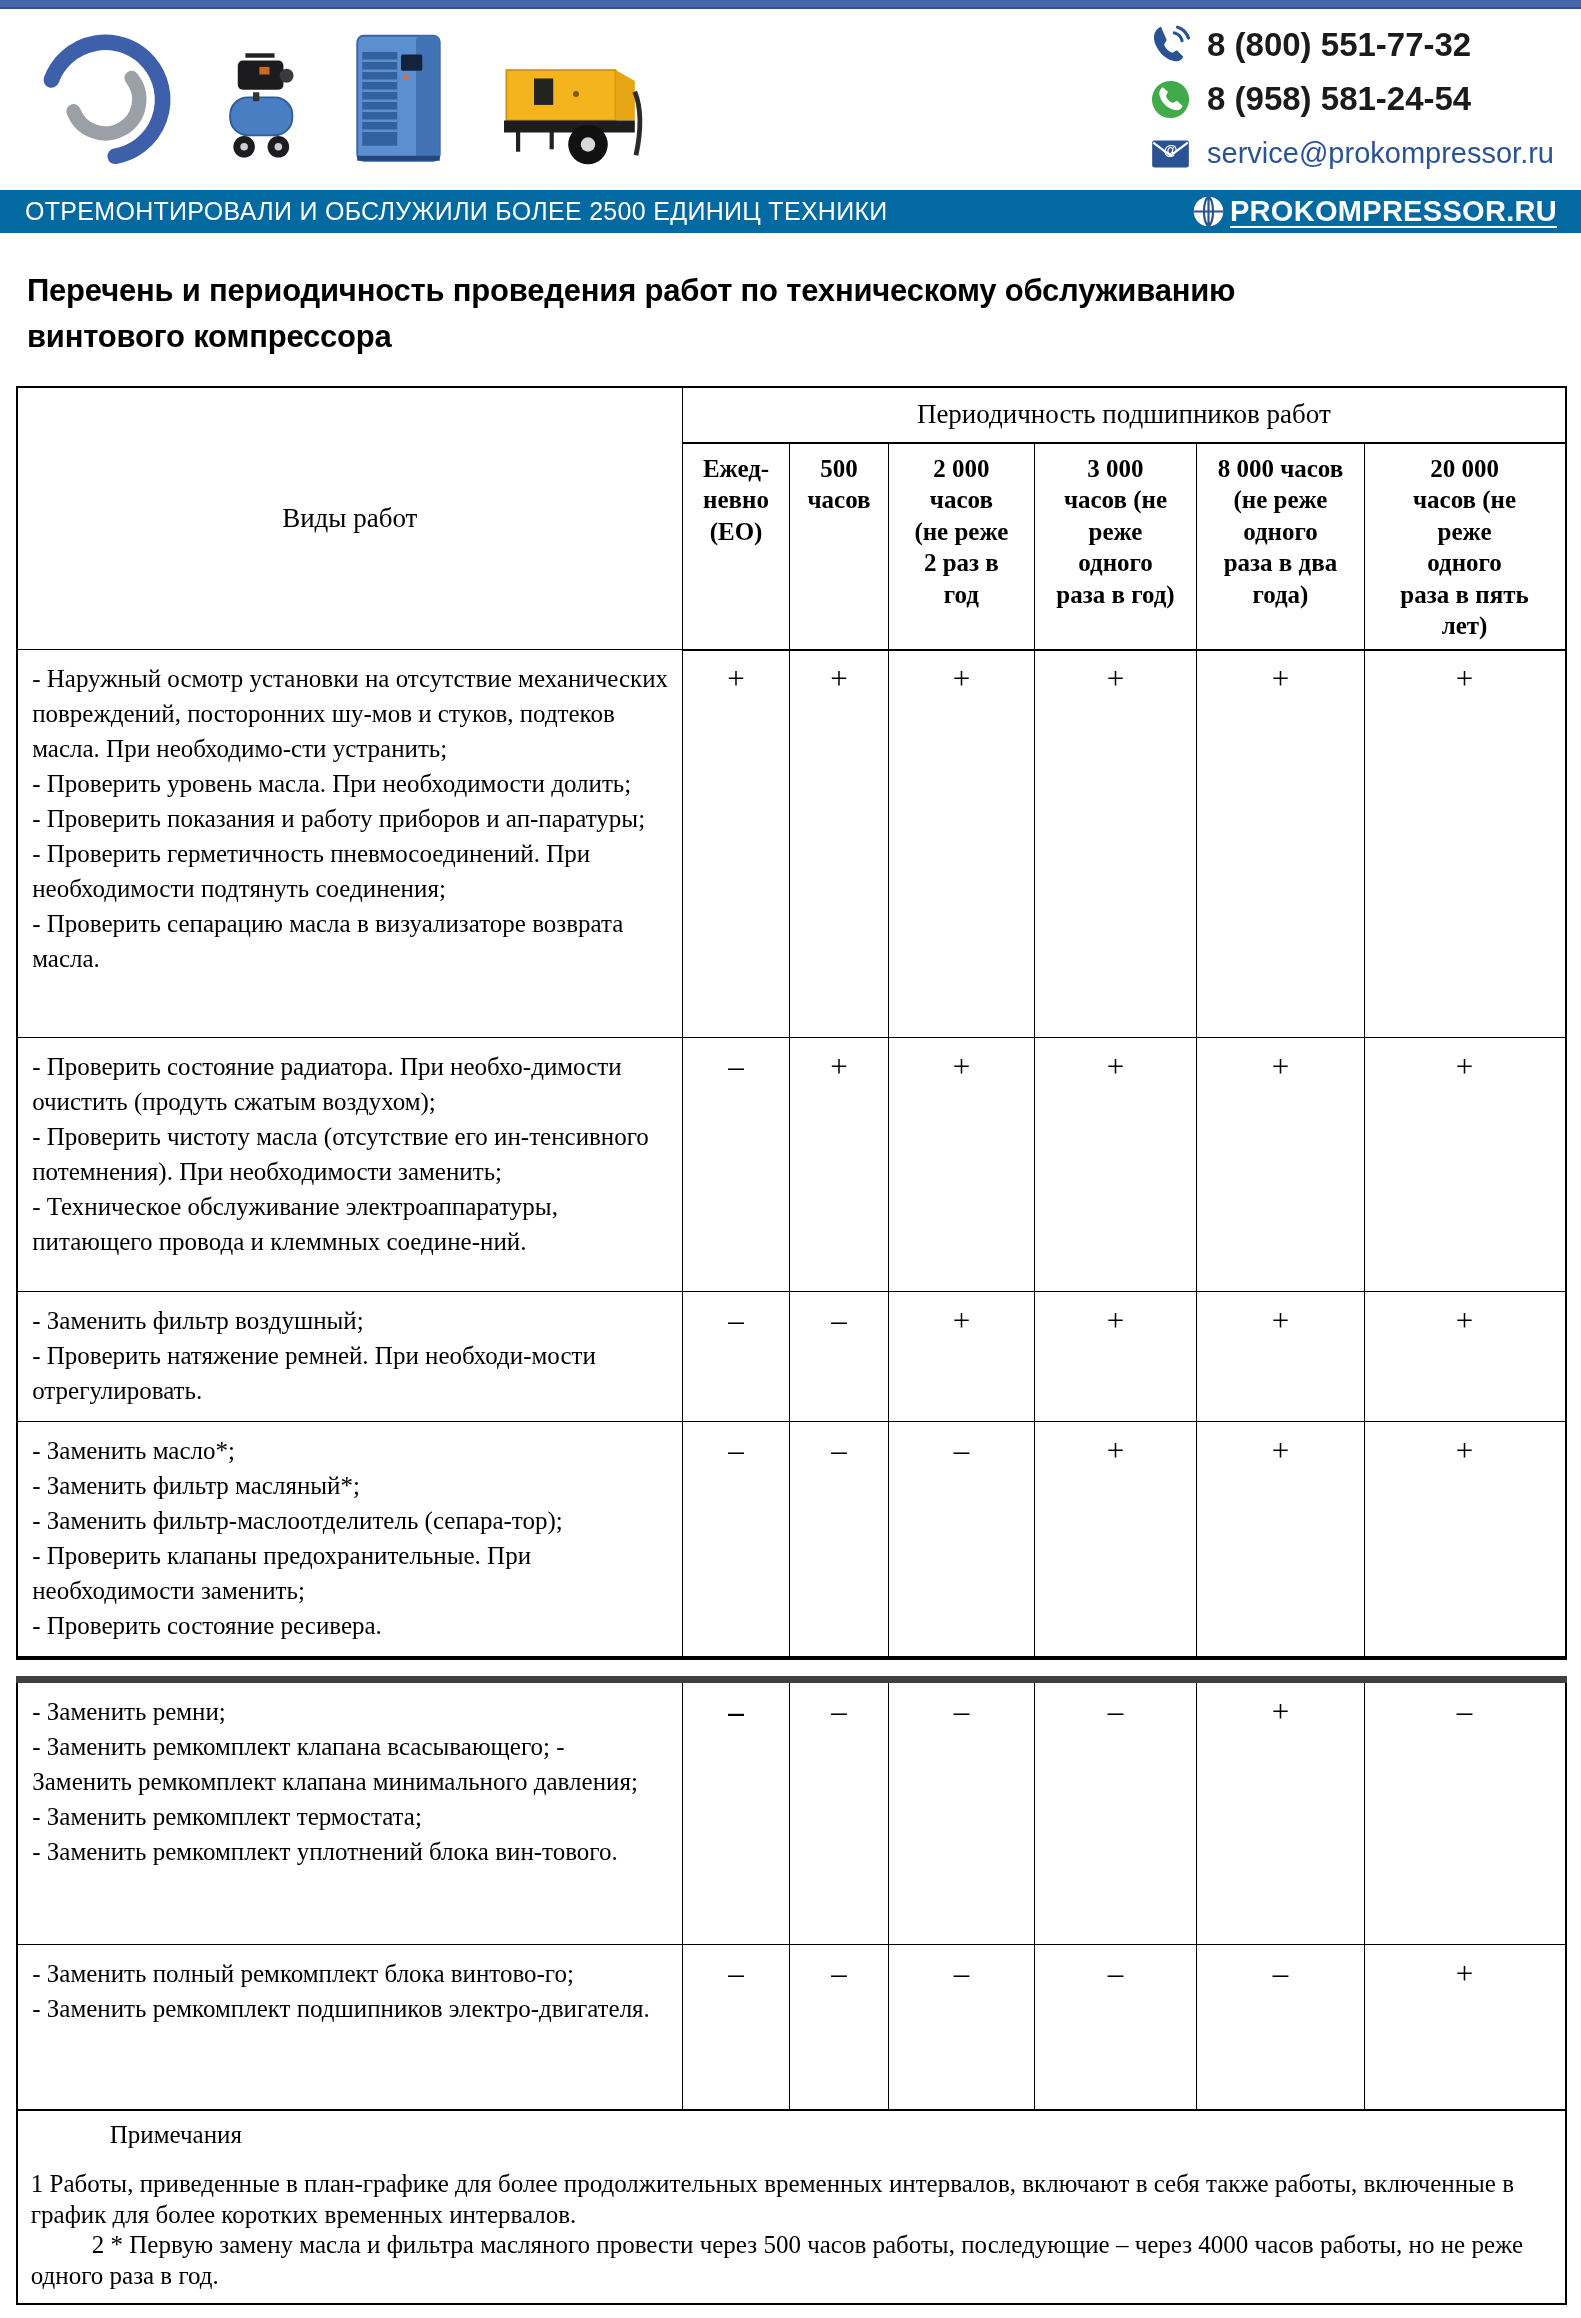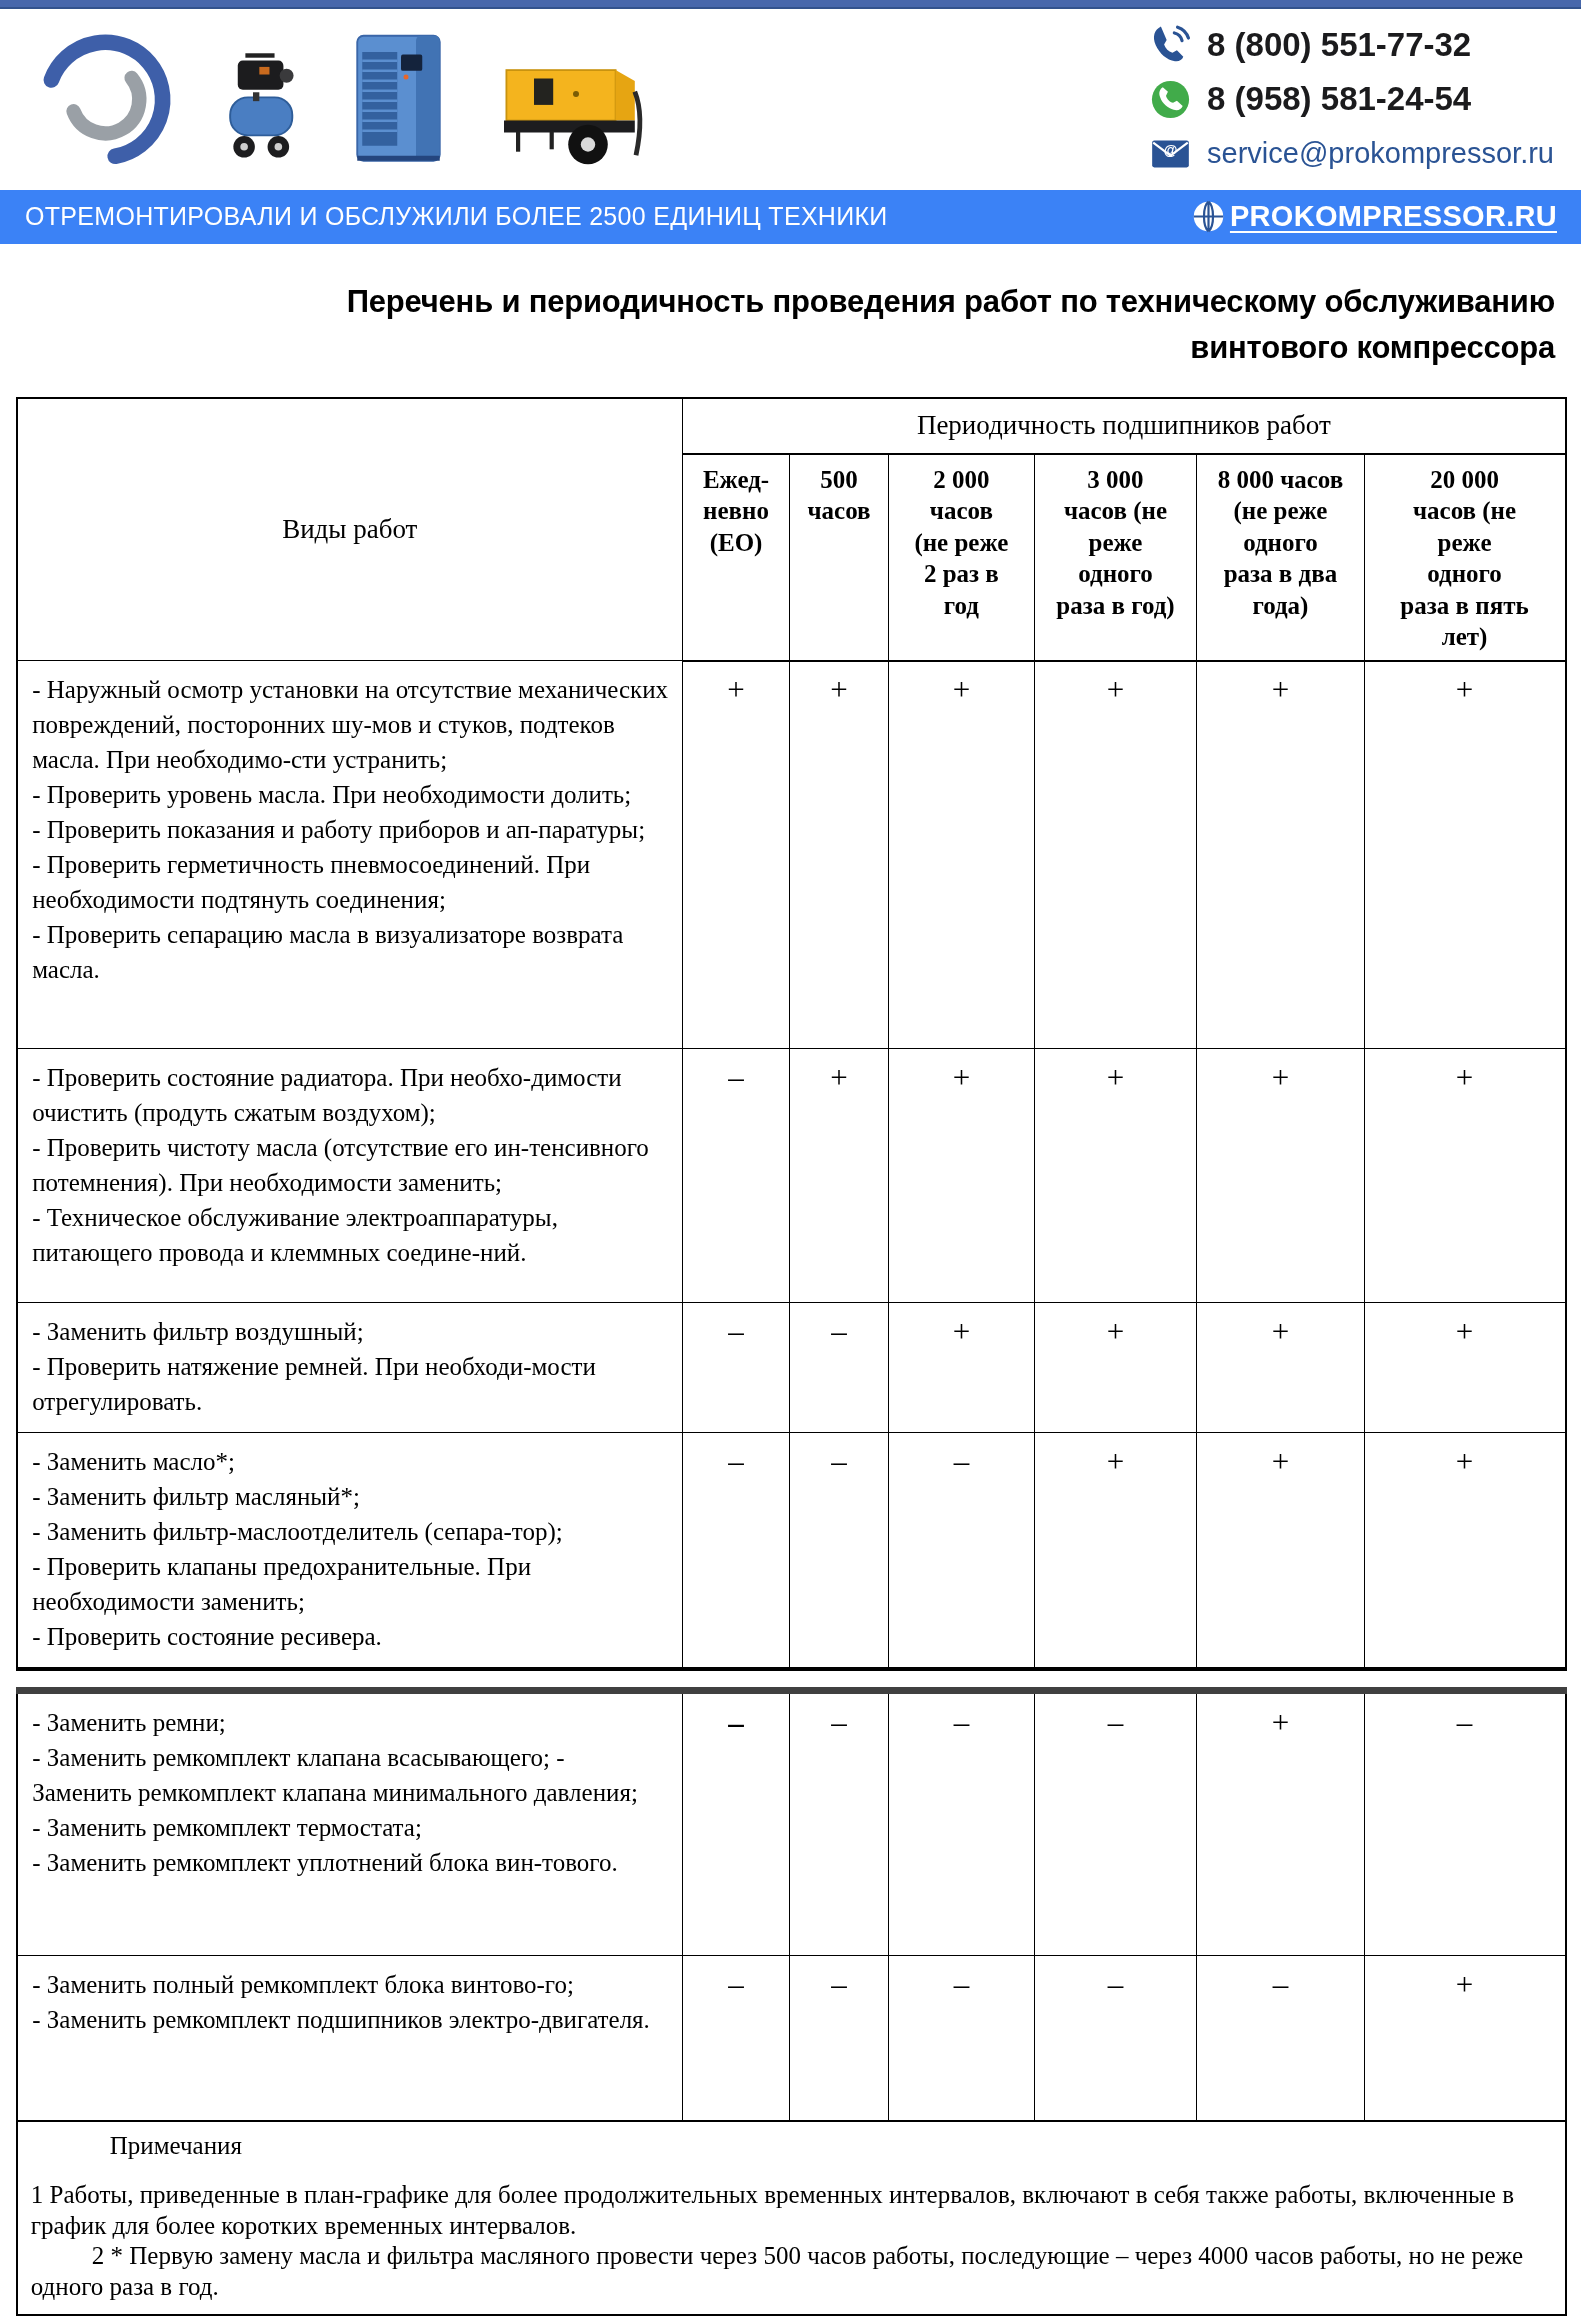--- a/index.html
+++ b/index.html
@@ -47,37 +47,37 @@
     font-family: "Liberation Sans", sans-serif; font-weight: bold;
     font-size: 33px; color:#1b1b1d; white-space: nowrap;
   }
   .email-text {
     font-family: "Liberation Sans", sans-serif;
     font-size: 29px; color:#2a5394; white-space: nowrap;
   }
 
   
   .banner {
-    height: 54px; background:#3b82f6; color:#fff;
+    height: 43px; background:#0369a1; color:#fff;
     display:flex; align-items:center; padding: 0 25px;
     font-family: "Liberation Sans", sans-serif;
   }
   .banner-left { font-size: 25px; letter-spacing: 0.3px; white-space: nowrap; }
   .banner-right { margin-left:auto; display:flex; align-items:center; gap: 4px; }
   .banner-right .globe { width: 35px; height: 35px; }
   .banner-site {
     font-size: 29px; font-weight: 600; color:#fff;
     text-decoration: underline; text-underline-offset: 4.7px; text-decoration-thickness: 2px;
     letter-spacing: 0.3px;
   }
 
   
   .title {
     margin: 35px 27px 25px;
-    text-align:right;
+    text-align:left;
     font-family: "Liberation Sans", sans-serif; font-weight: bold;
     font-size: 31px; line-height: 1.5; letter-spacing: -0.2px;
   }
 
   
   table.maint {
     width: 1551px; margin: 0 auto;
     border-collapse: collapse; table-layout: fixed;
     font-size: 25px;
   }

